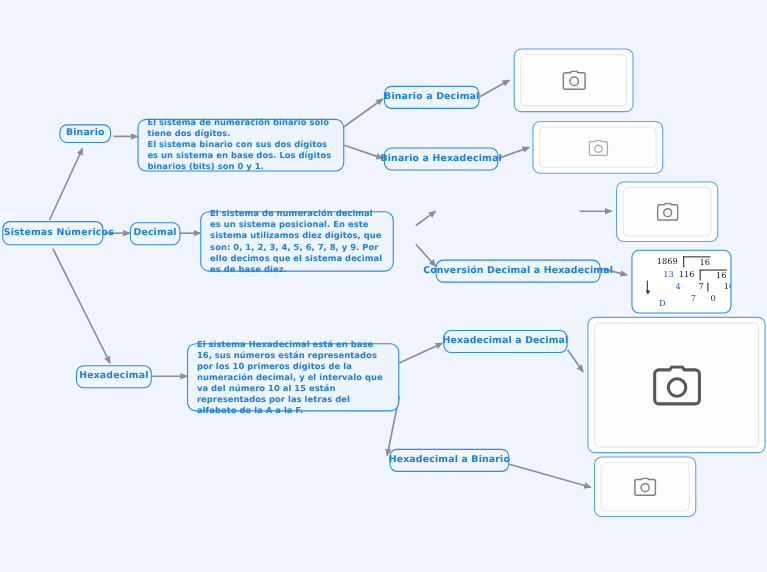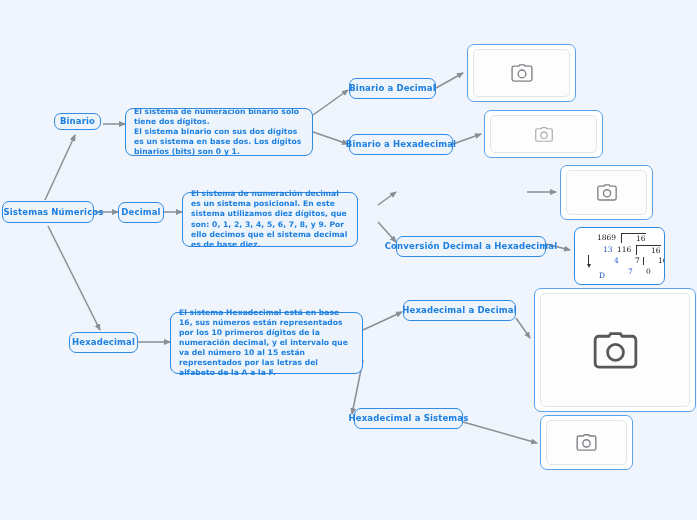--- a/index.html
+++ b/index.html
@@ -203,21 +203,21 @@
 
   <div class="node topic" style="left:396px; top:236px; width:150px; height:21px;">
     <span>Conversión Decimal a Hexadecimal</span>
   </div>
 
   <div class="node topic" style="left:403px; top:300px; width:113px; height:21px;">
     <span>Hexadecimal a Decimal</span>
   </div>
 
   <div class="node topic" style="left:354px; top:408px; width:109px; height:21px;">
-    <span>Hexadecimal a Sistemas</span>
+    <span>Hexadecimal a Binario</span>
   </div>
 
   <div class="imgnode" style="left:467px; top:44px; width:109px; height:58px;">
     <div class="inner">
       <span class="cam">
         <svg width="22" height="18" viewBox="0 0 24 20">
           <path d="M8.4 2.3 L9.4 0.9 L14.6 0.9 L15.6 2.3 L21 2.3 A2 2 0 0 1 23 4.3 L23 17 A2 2 0 0 1 21 19 L3 19 A2 2 0 0 1 1 17 L1 4.3 A2 2 0 0 1 3 2.3 Z" fill="none" stroke="#7d8287" stroke-width="1.5"></path>
           <circle cx="12" cy="11" r="4.3" fill="none" stroke="#7d8287" stroke-width="1.5"></circle>
         </svg>
       </span>

